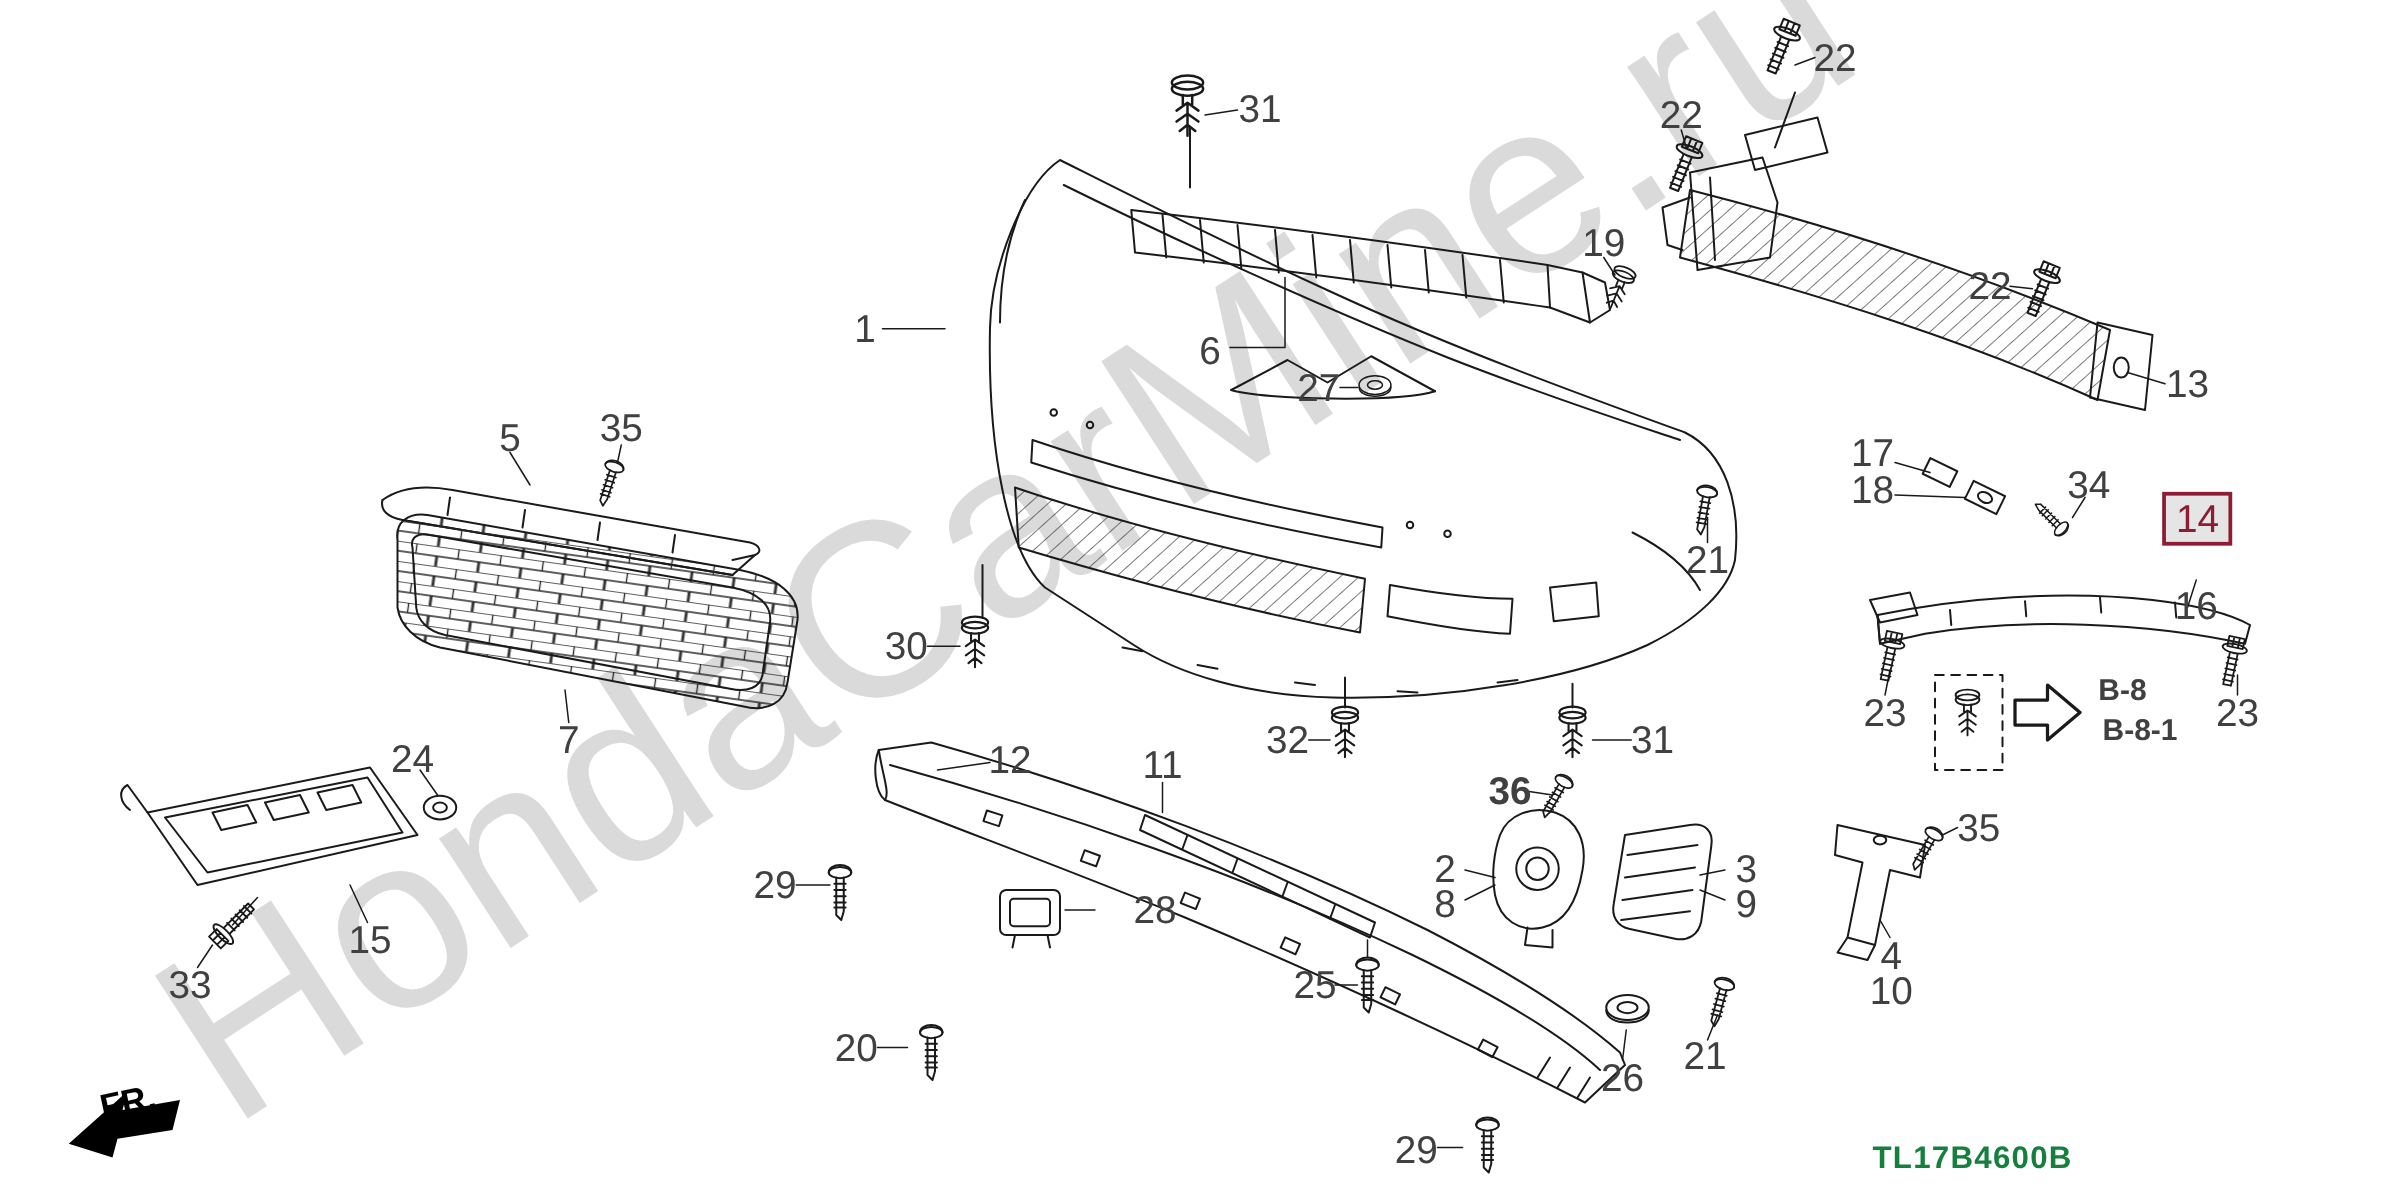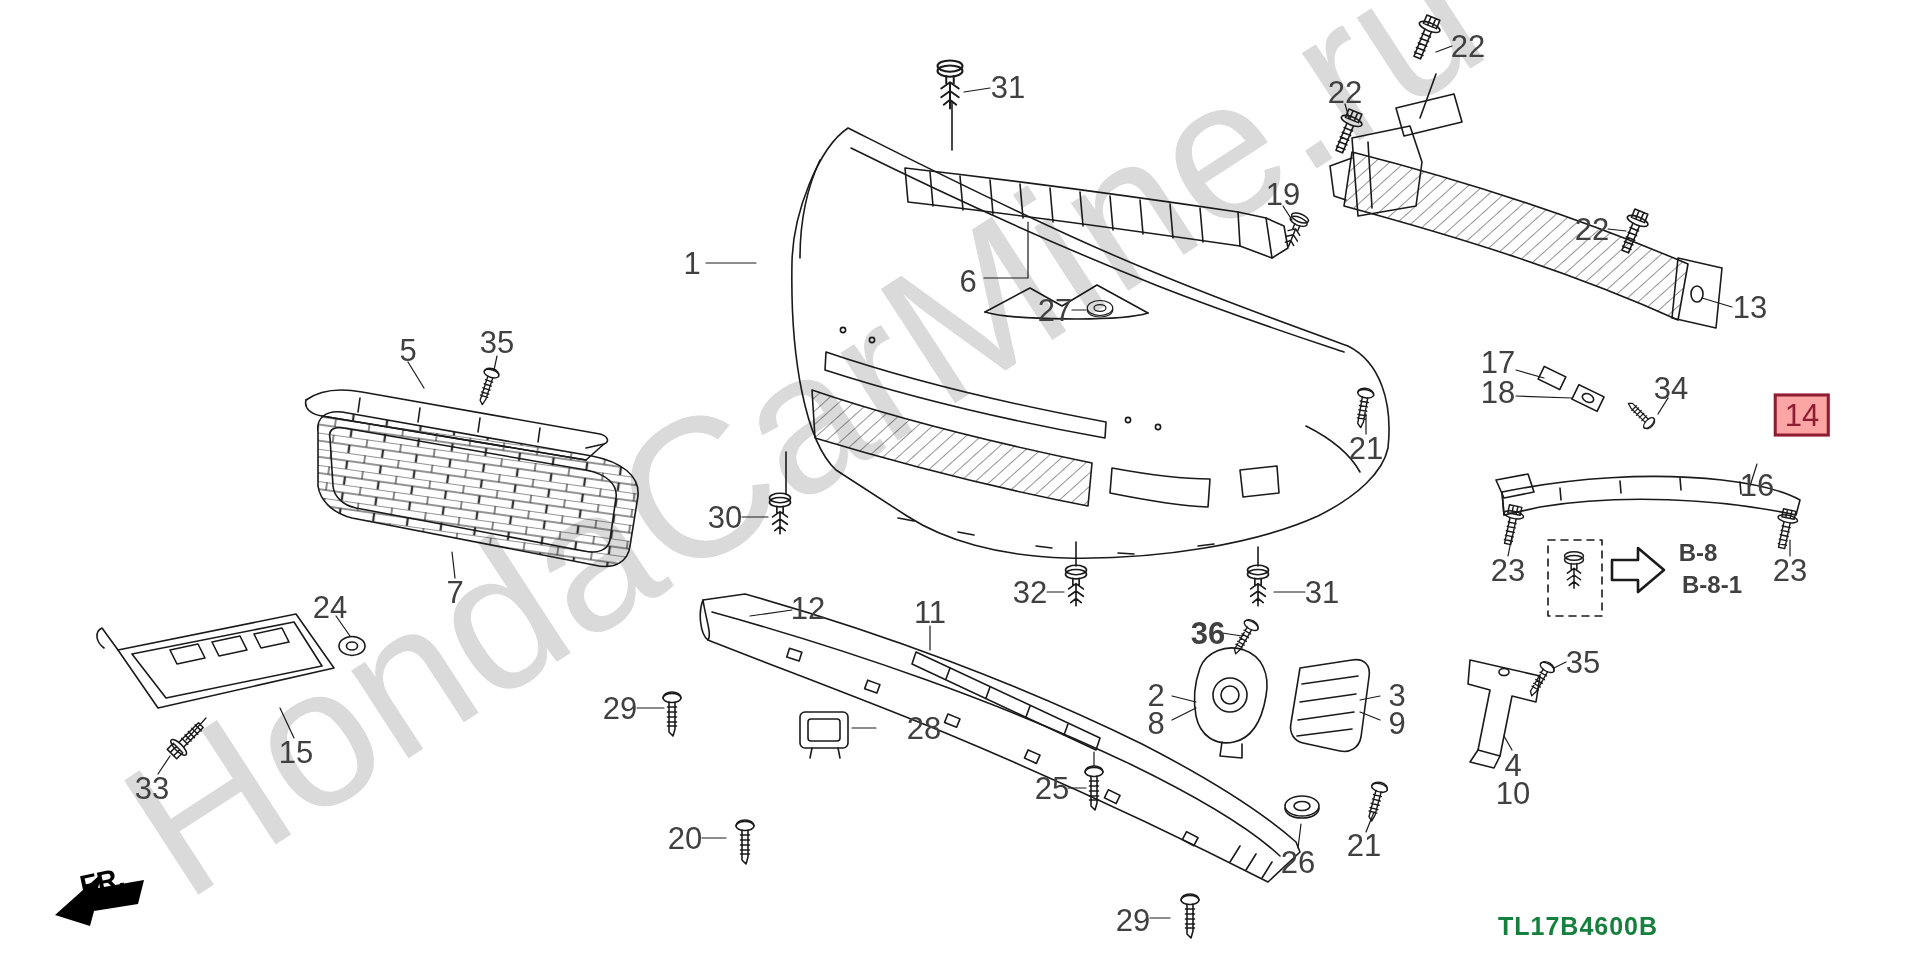--- a/index.html
+++ b/index.html
@@ -22,22 +22,21 @@
     color: #404040;
     white-space: nowrap;
     cursor: pointer;
     user-select: none;
   }
   .callout.bold { font-weight: 700; font-size: 24px; }
   .callout.highlight {
     color: var(--hl, #8e1d33);
     border: 3px solid var(--hl, #8e1d33);
     padding: 3px 8px;
-    background: #fca5a5;
-    margin-left: 44px;
+    background: #e5e5e5;
   }
   .fr-label {
     position: absolute;
     left: 80px;
     top: 866px;
     font-size: 28px;
     font-weight: 700;
     color: #000;
     transform: rotate(-12deg);
   }

